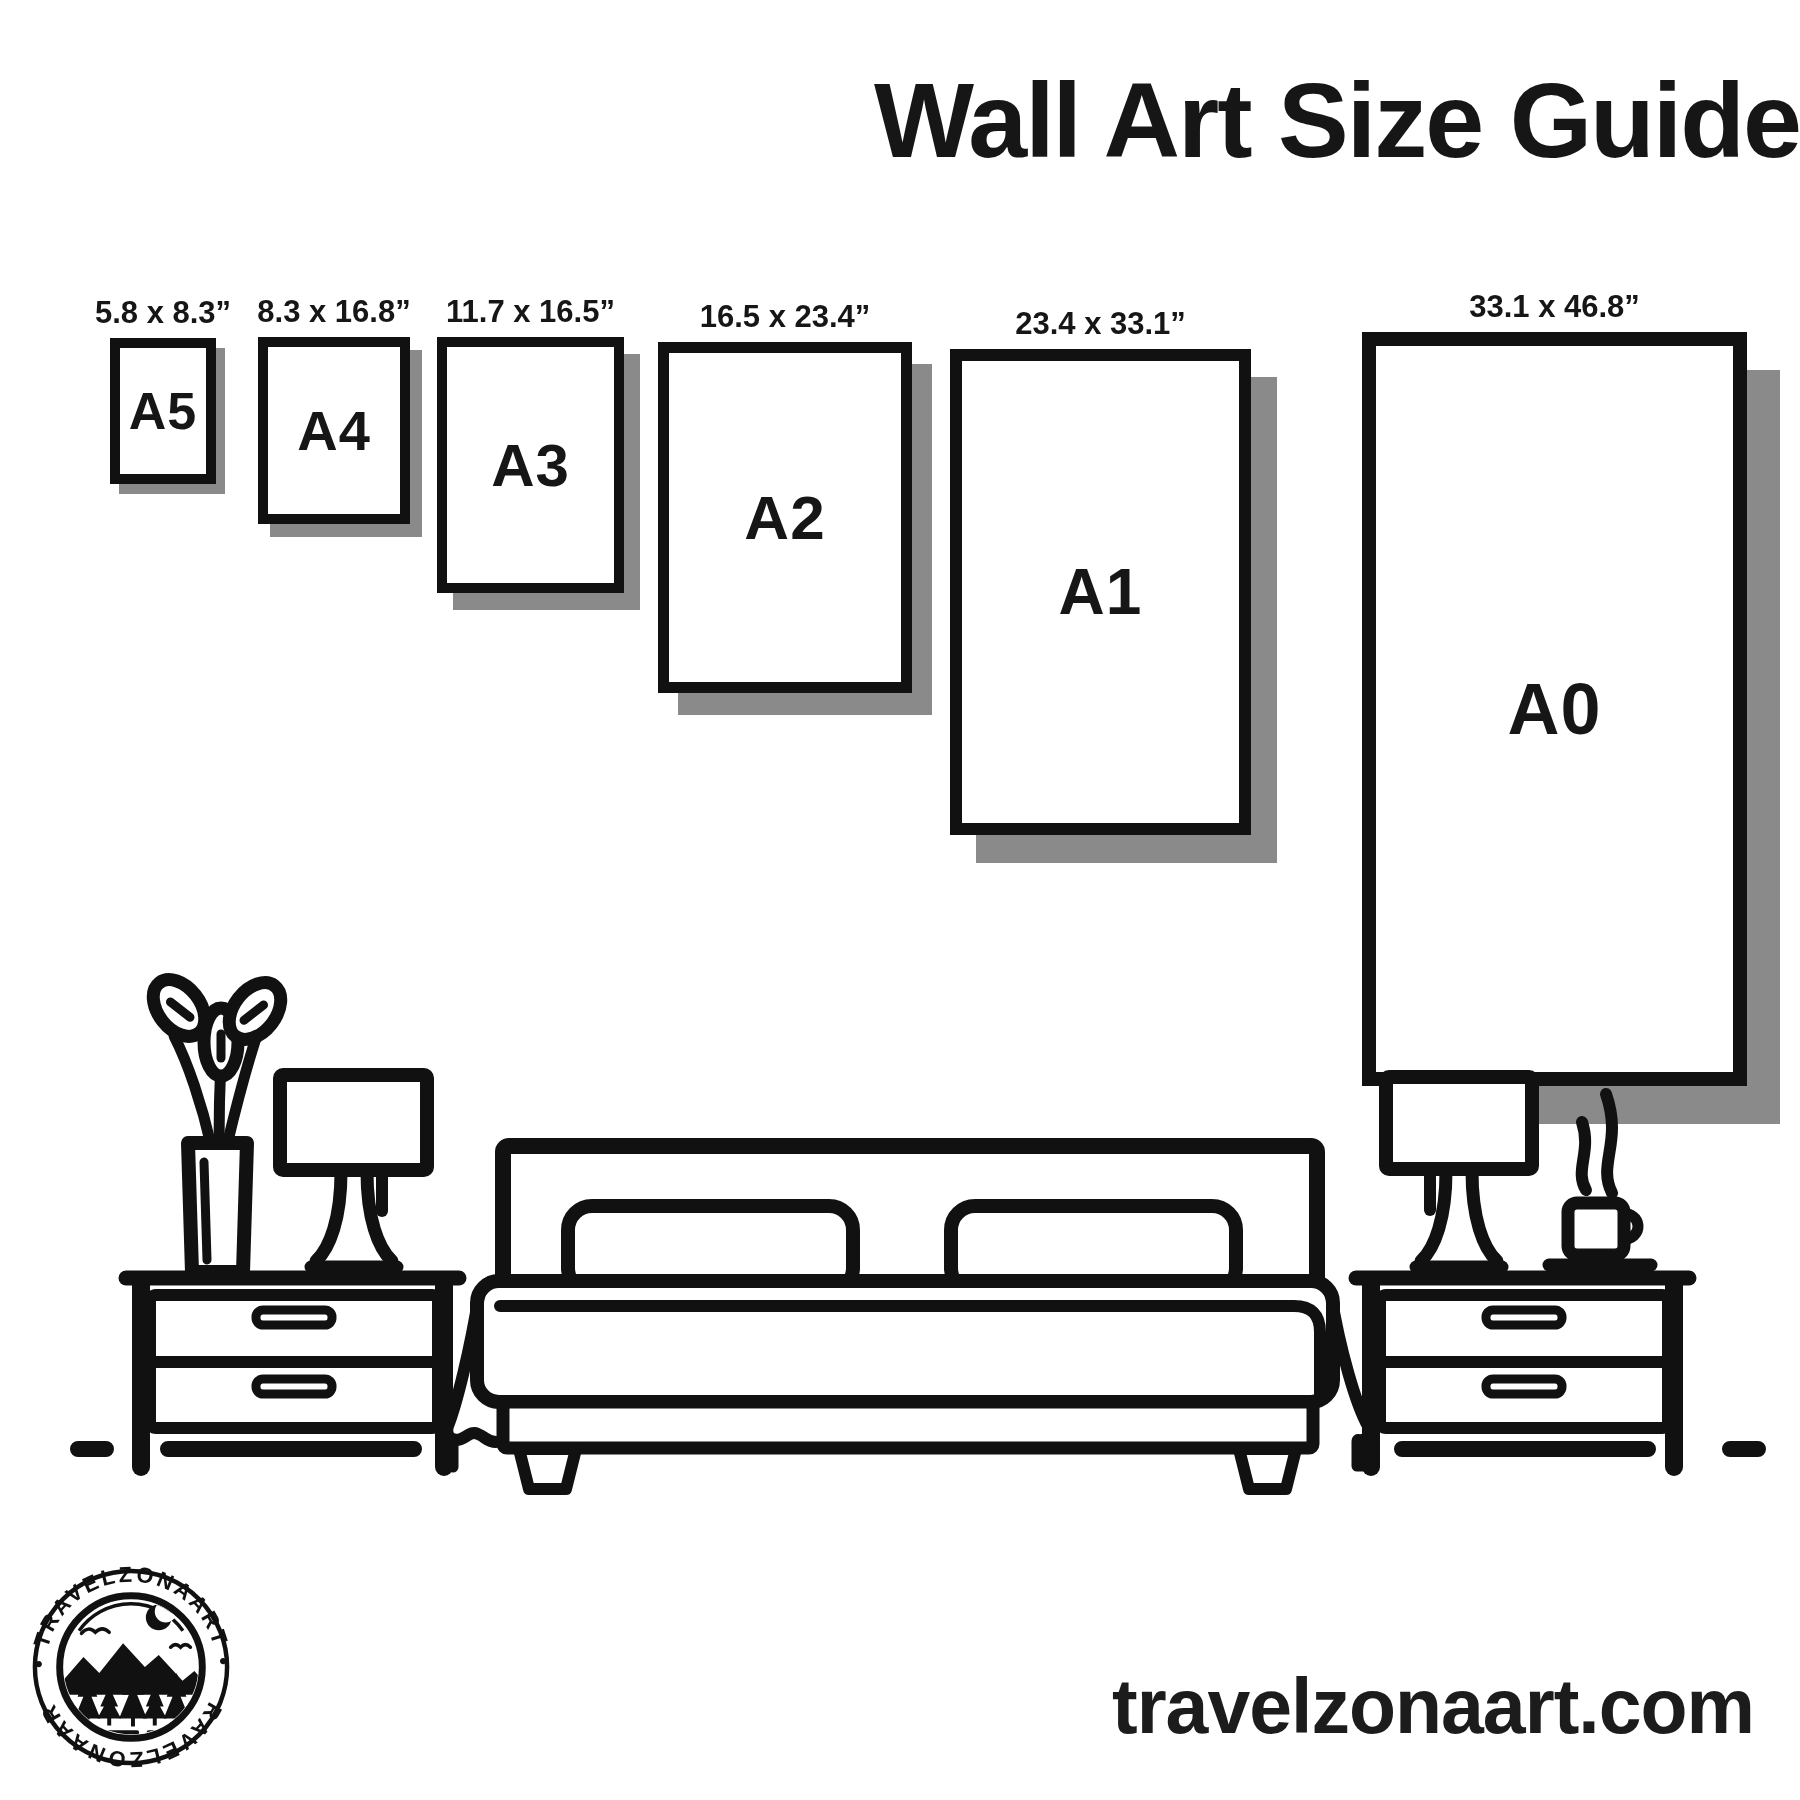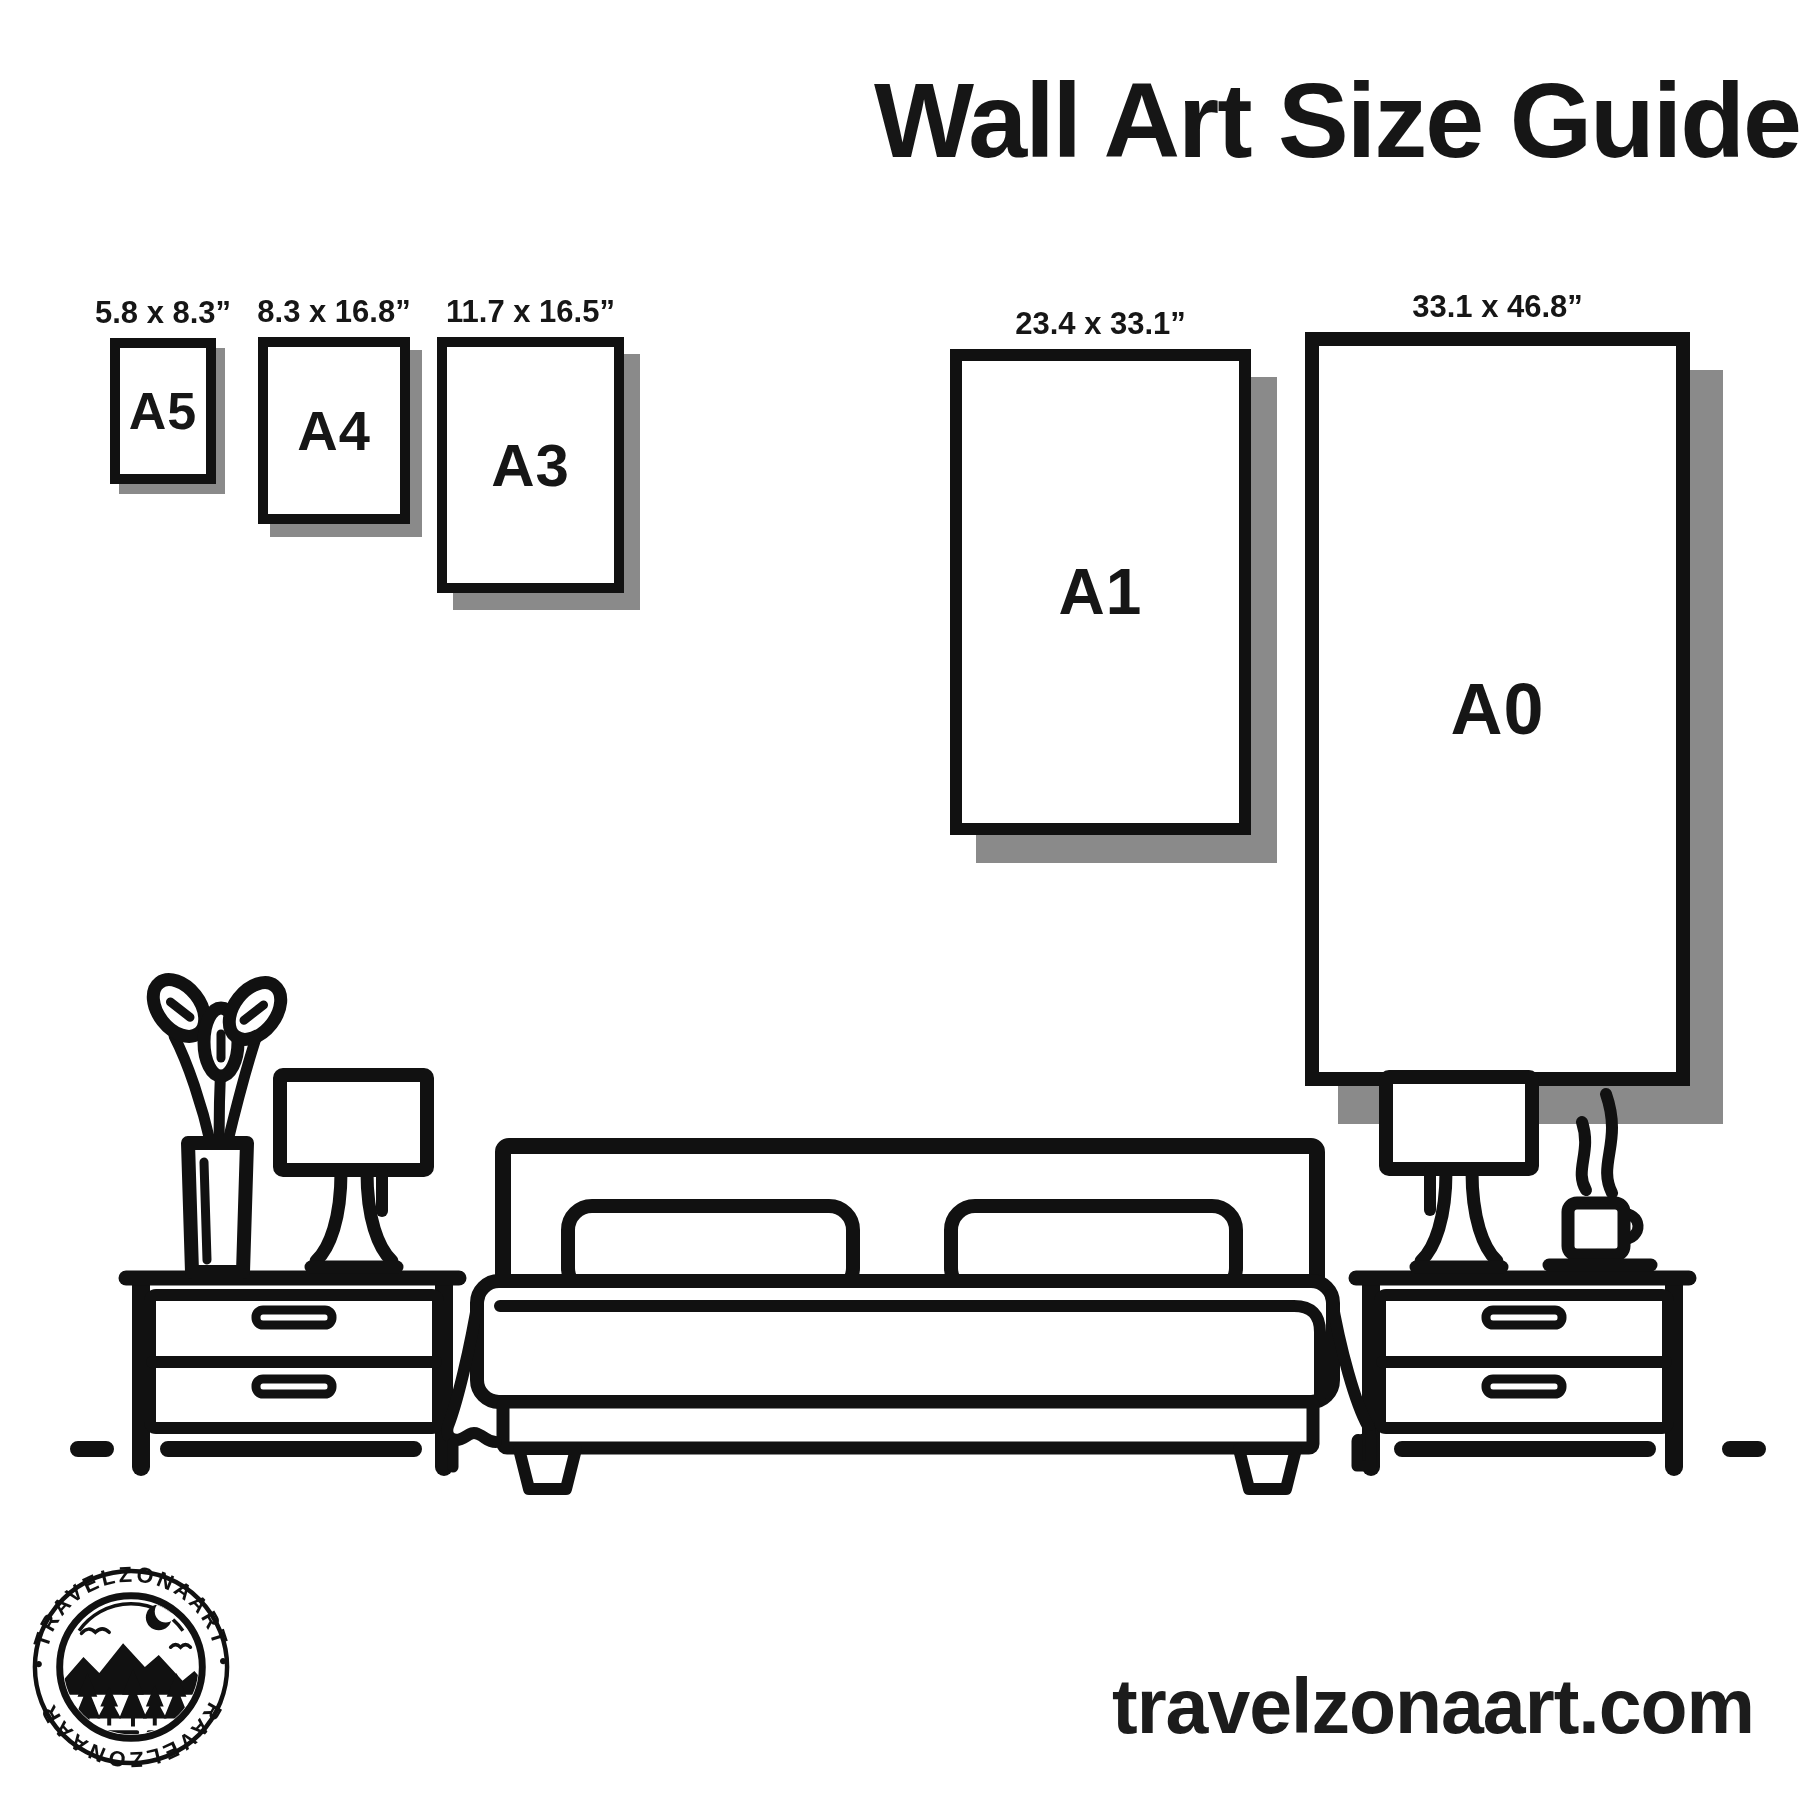--- a/index.html
+++ b/index.html
@@ -11,21 +11,21 @@
   .dims{position:absolute;bottom:100%;left:50%;transform:translateX(-50%);margin-bottom:7px;
         font-size:31px;font-weight:700;white-space:nowrap;color:#161616}
   .sheet{width:100%;height:100%;background:#fff;border:10px solid #111;box-sizing:border-box;
          display:flex;align-items:center;justify-content:center}
   .sname{font-weight:700;color:#161616;letter-spacing:1px}
   .pos-a5{left:110px;top:338px;width:106px;height:146px}
   .pos-a4{left:258px;top:337px;width:152px;height:187px}
   .pos-a3{left:437px;top:337px;width:187px;height:256px}
   .pos-a2{left:658px;top:342px;width:254px;height:351px}
   .pos-a1{left:950px;top:349px;width:301px;height:486px}
-  .pos-a0{left:1305px;top:332px;width:385px;height:754px}
+  .pos-a0{left:1362px;top:332px;width:385px;height:754px}
   .pos-a5 .sheet{box-shadow:9px 10px 0 #8a8a8a}
   .pos-a4 .sheet{box-shadow:12px 13px 0 #8a8a8a}
   .pos-a3 .sheet{box-shadow:16px 17px 0 #8a8a8a}
   .pos-a2 .sheet{border-width:11px;box-shadow:20px 22px 0 #8a8a8a}
   .pos-a1 .sheet{border-width:12px;box-shadow:26px 28px 0 #8a8a8a}
   .pos-a0 .sheet{border-width:14px;box-shadow:33px 38px 0 #8a8a8a}
   .pos-a5 .sname{font-size:52px}
   .pos-a4 .sname{font-size:56px}
   .pos-a3 .sname{font-size:60px}
   .pos-a2 .sname{font-size:62px}
@@ -52,20 +52,26 @@
   <div class="paper pos-a4">
     <div class="dims">8.3 x 16.8”</div>
     <div class="sheet">
       <span class="sname">A4</span>
     </div>
   </div>
   <div class="paper pos-a3">
     <div class="dims">11.7 x 16.5”</div>
     <div class="sheet">
       <span class="sname">A3</span>
+    </div>
+  </div>
+  <div class="paper pos-a2">
+    <div class="dims">16.5 x 23.4”</div>
+    <div class="sheet">
+      <span class="sname">A2</span>
     </div>
   </div>
   <div class="paper pos-a1">
     <div class="dims">23.4 x 33.1”</div>
     <div class="sheet">
       <span class="sname">A1</span>
     </div>
   </div>
   <div class="paper pos-a0">
     <div class="dims">33.1 x 46.8”</div>

